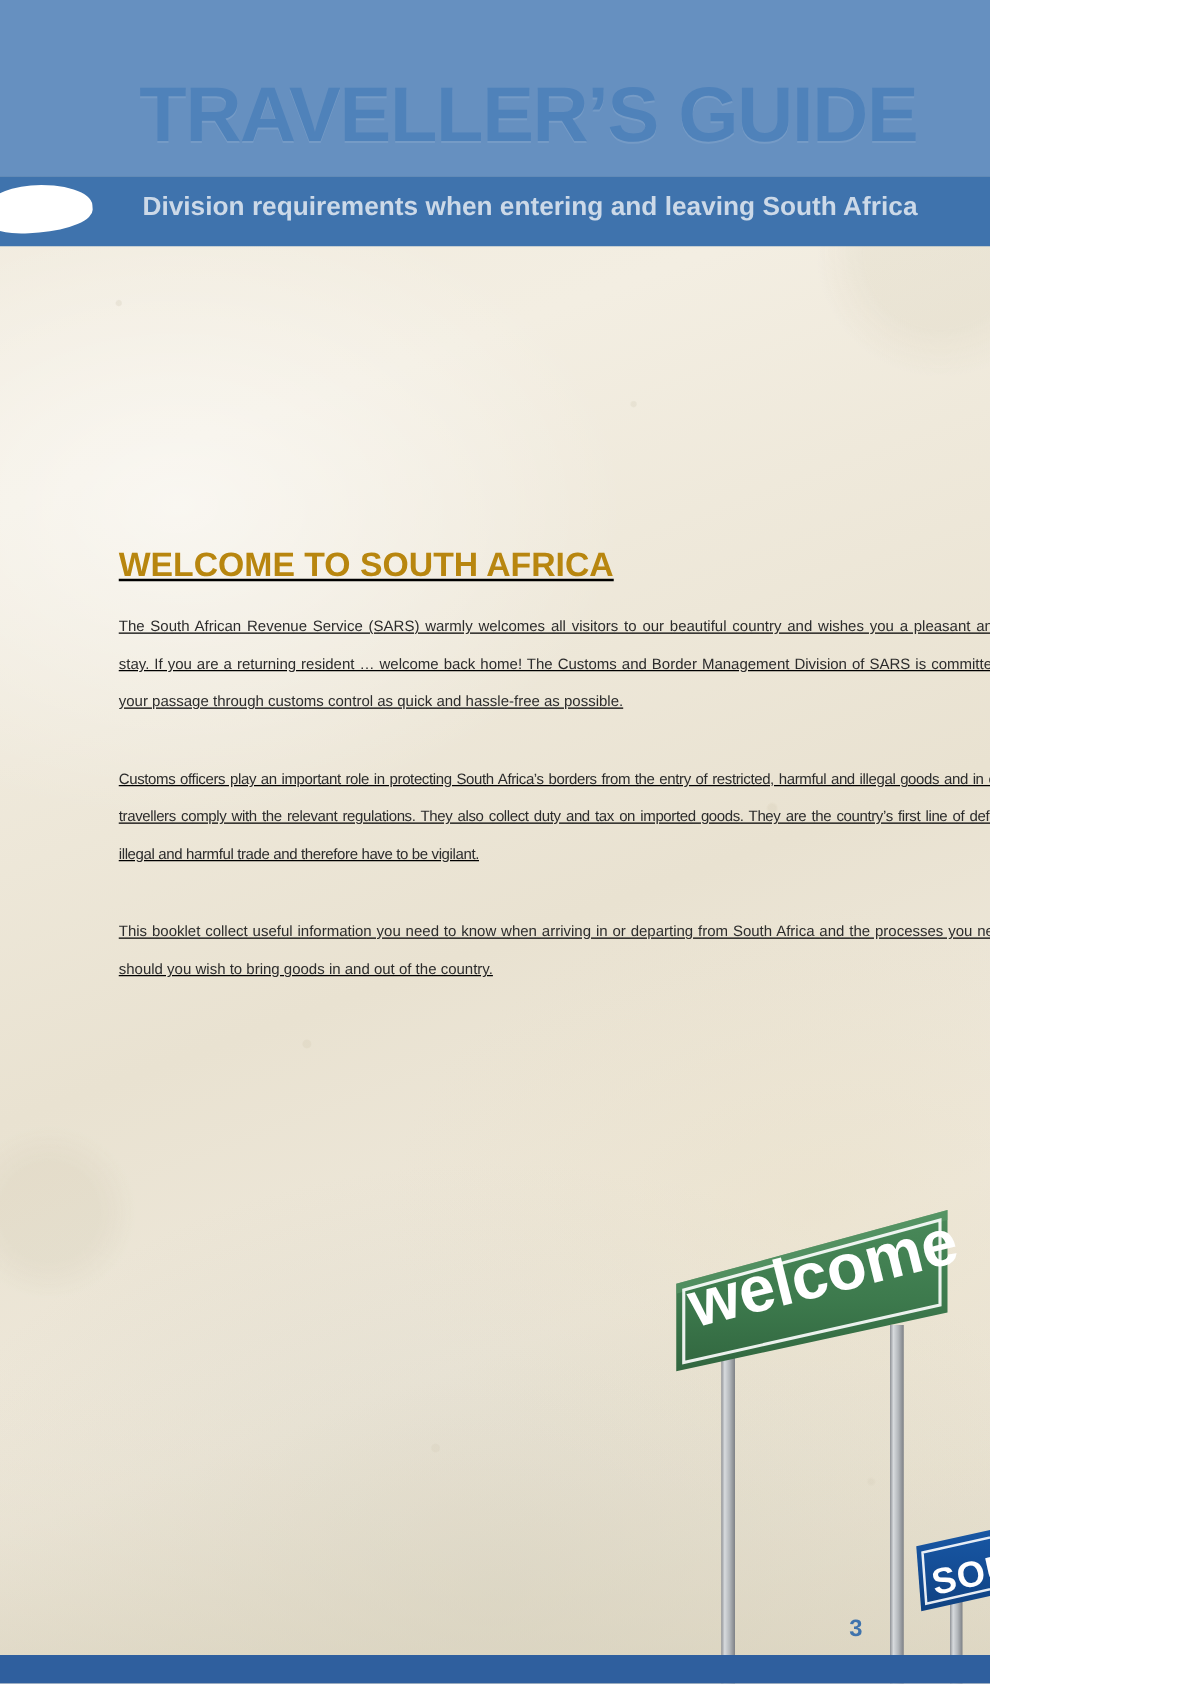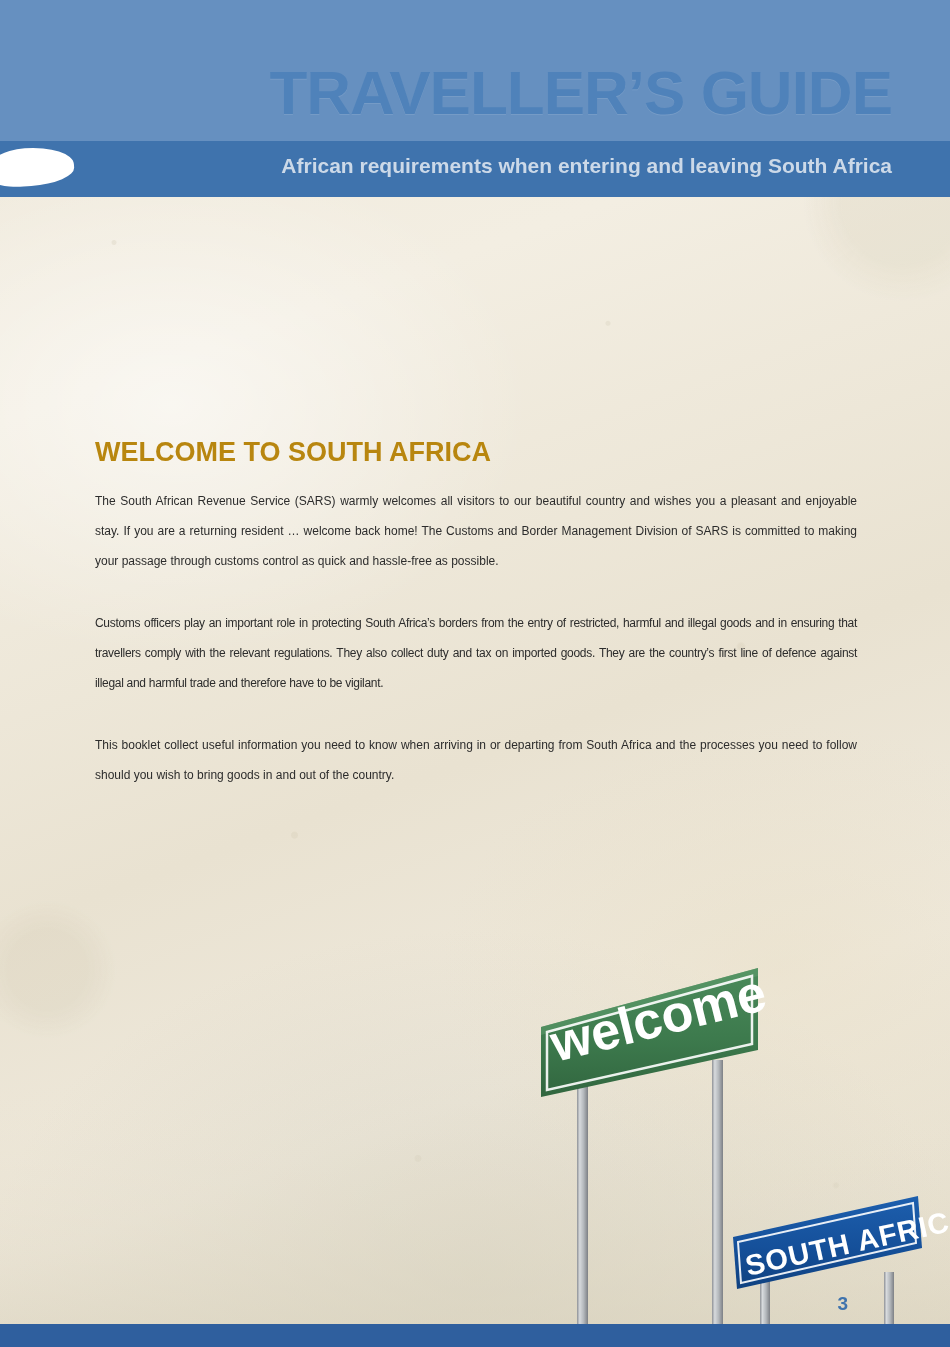--- a/index.html
+++ b/index.html
@@ -9,21 +9,21 @@
   body {
     width: 950px;
     height: 1347px;
     font-family: "Liberation Sans", sans-serif;
     background: #ffffff;
     overflow: hidden;
   }
 
   .page {
     position: relative;
-    width: 950px;
+    width: 792px;
     height: 1347px;
     overflow: hidden;
     background:
       radial-gradient(ellipse 600px 420px at 18% 30%, rgba(255,255,255,0.55) 0%, rgba(255,255,255,0) 60%),
       radial-gradient(ellipse 520px 380px at 82% 72%, rgba(232,222,196,0.45) 0%, rgba(232,222,196,0) 65%),
       radial-gradient(ellipse 700px 500px at 50% 95%, rgba(198,196,178,0.40) 0%, rgba(198,196,178,0) 70%),
       linear-gradient(160deg, #efe9db 0%, #f3eee2 25%, #e9e2d1 55%, #efe9dc 75%, #e4ddca 100%);
   }
 
   
@@ -100,20 +100,21 @@
     border-radius: 50%;
     transform: rotate(-8deg);
   }
 
   
   .content {
     position: absolute;
     left: 95px;
     top: 437px;
     width: 762px;
+    text-decoration: underline;
   }
   .section-title {
     font-size: 27px;
     font-weight: bold;
     color: #b8860f;
     letter-spacing: 0px;
     margin: 0 0 18px 0;
     font-family: "Liberation Sans", sans-serif;
   }
   p.body-text {
@@ -160,21 +161,21 @@
 <div class="page">
 
   <div class="paper-texture"></div>
 
   <div class="header-band"></div>
   <div class="header-title">TRAVELLER’S GUIDE</div>
 
   <div class="subheader-band"></div>
   <div class="swoosh"></div>
   <div class="swoosh2"></div>
-  <div class="subheader-text">African requirements when entering and leaving South Africa</div>
+  <div class="subheader-text">Division requirements when entering and leaving South Africa</div>
 
   <svg class="art" viewBox="0 0 950 1347" preserveAspectRatio="none" xmlns="http://www.w3.org/2000/svg">
     <defs>
       <linearGradient id="poleGrad" x1="0" y1="0" x2="1" y2="0">
         <stop offset="0%" stop-color="#8e9196"></stop>
         <stop offset="25%" stop-color="#d7dadd"></stop>
         <stop offset="60%" stop-color="#b4b8bc"></stop>
         <stop offset="100%" stop-color="#7d8085"></stop>
       </linearGradient>
       <linearGradient id="greenSign" x1="0" y1="0" x2="0" y2="1">

